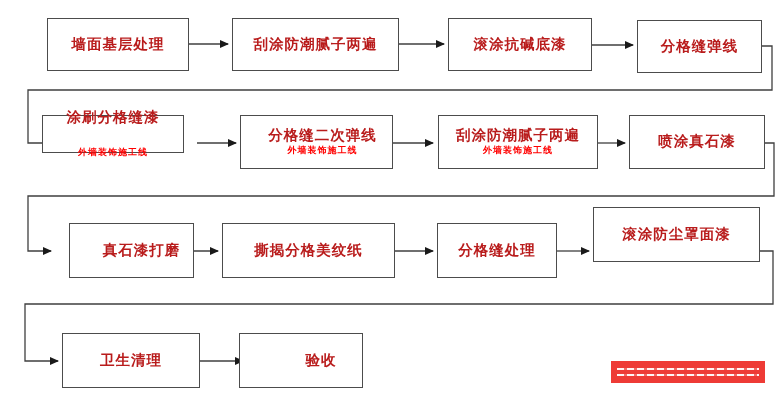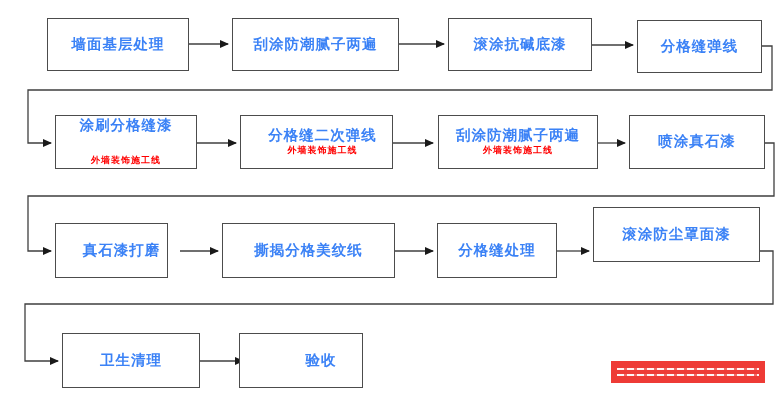--- a/index.html
+++ b/index.html
@@ -30,46 +30,46 @@
     border: 1.4px solid #4c4c4c;
     display: flex;
     flex-direction: column;
     align-items: center;
     justify-content: center;
     z-index: 2;
   }
   .flow-box .label {
     font-size: 14.5px;
     font-weight: bold;
-    color: #3b82f6;
+    color: #b91c1c;
     letter-spacing: 1px;
     white-space: nowrap;
     line-height: 1.1;
   }
   .flow-box .subtext {
     font-size: 9px;
     font-weight: bold;
     color: #ff0000;
     letter-spacing: 1px;
     white-space: nowrap;
     line-height: 1.2;
     margin-top: 1px;
   }
   
   #box-0  { left: 47px;  top: 18px;  width: 142px; height: 53px; }
   #box-1  { left: 232px; top: 18px;  width: 167px; height: 53px; }
   #box-2  { left: 448px; top: 18px;  width: 144px; height: 53px; }
   #box-3  { left: 637px; top: 20px;  width: 125px; height: 53px; text-align: center; }
   
-  #box-4  { left: 55px;  top: 115px; width: 142px; height: 54px; gap: 20px; }
+  #box-4  { left: 42px;  top: 115px; width: 142px; height: 38px; gap: 20px; }
   #box-5  { left: 240px; top: 115px; width: 153px; height: 54px; padding-left: 12px; }
   #box-6  { left: 438px; top: 115px; width: 160px; height: 54px; }
   #box-7  { left: 629px; top: 115px; width: 136px; height: 54px; }
   
-  #box-8  { left: 55px;  top: 223px; width: 113px; height: 55px; padding-left: 20px; }
+  #box-8  { left: 69px;  top: 223px; width: 125px; height: 55px; padding-left: 20px; }
   #box-9  { left: 222px; top: 223px; width: 173px; height: 55px; }
   #box-10 { left: 437px; top: 223px; width: 120px; height: 55px; }
   #box-11 { left: 593px; top: 207px; width: 167px; height: 55px; }
   
   #box-12 { left: 62px;  top: 333px; width: 138px; height: 55px; justify-content: center; }
   #box-13 { left: 239px; top: 333px; width: 124px; height: 55px; padding-left: 40px; }
 
   .watermark-banner {
     position: absolute;
     left: 611px;

